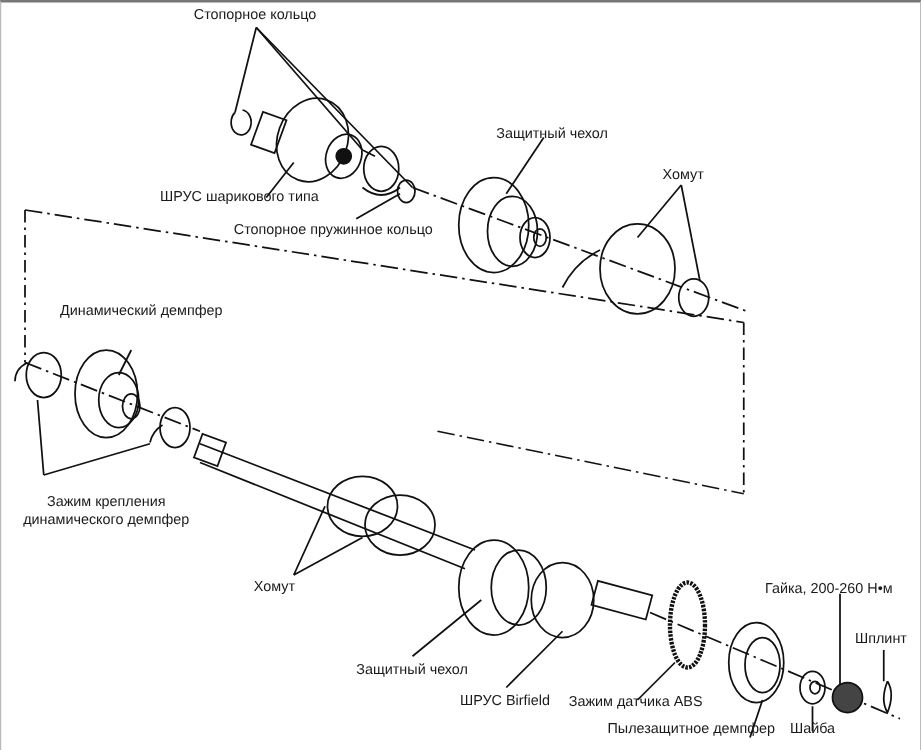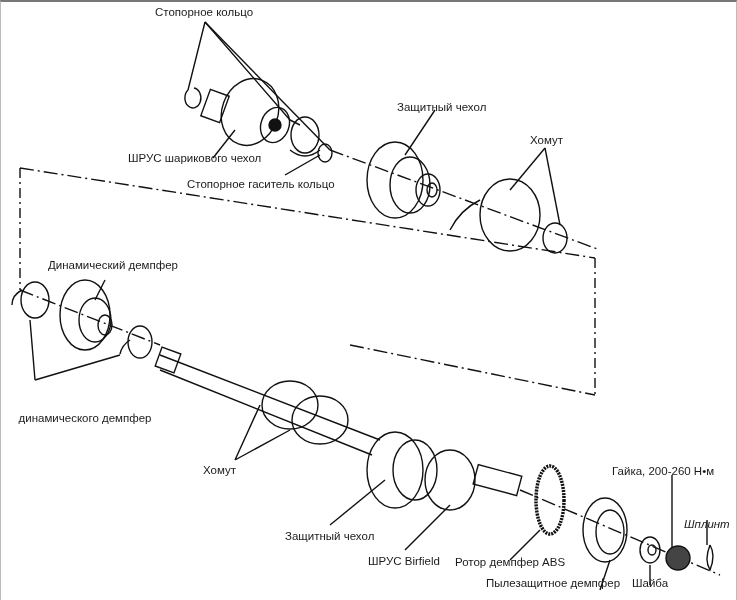--- a/index.html
+++ b/index.html
@@ -1,20 +1,20 @@
 <!DOCTYPE html>
 <html><head>
 <meta charset="utf-8">
 <style>
   html, body { margin:0; padding:0; background:#ffffff; }
   body { width:737px; height:600px; overflow:hidden; position:relative; font-family:"Liberation Sans", sans-serif; }
   .frame { position:absolute; left:0; top:0; width:735px; height:598px; border-top:2px solid #777; border-left:1px solid #bbb; border-right:1px solid #bbb; border-bottom:1px solid #ddd; }
   svg.dg { position:absolute; left:0; top:0; }
   .lbl { position:absolute; font-size:11.5px; color:#1a1a1a; white-space:nowrap; line-height:14px; }
-  .center { text-align:center;margin-top:16px; }
+  .center { text-align:center; }
 </style>
 </head>
 <body>
 
 <div class="frame"></div>
 
 <svg class="dg" width="737" height="600" viewBox="0 0 737 600">
   <g fill="none" stroke="#111" stroke-width="1.4">
 
     <path d="M205 22 L188 90 M205 22 L290 120 M290 120 L300 125"></path>
@@ -125,30 +125,31 @@
       </g>
     <path d="M672 475 L672 548"></path>
     <g>
         <path d="M710 545 q6 10 0 25 q-6 -10 0 -25"></path>
       </g>
     <path d="M707 520 L707 545"></path>
   </g>
 </svg>
 
 <div class="lbl" style="left:155px; top:5px;">Стопорное кольцо</div>
-<div class="lbl" style="left:128px; top:151px;">ШРУС шарикового чехол</div>
-<div class="lbl" style="left:187px; top:177px;">Стопорное гаситель кольцо</div>
+<div class="lbl" style="left:128px; top:151px;">ШРУС шарикового типа</div>
+<div class="lbl" style="left:187px; top:177px;">Стопорное пружинное кольцо</div>
 <div class="lbl" style="left:397px; top:100px;">Защитный чехол</div>
 <div class="lbl" style="left:530px; top:133px;">Хомут</div>
 <div class="lbl center" style="left:43px; top:242px; width:140px;">
   <div>Динамический демпфер</div>
 </div>
 <div class="lbl center" style="left:10px; top:395px; width:150px;">
+  <div>Зажим крепления</div>
   <div>динамического демпфер</div>
 </div>
 <div class="lbl" style="left:203px; top:463px;">Хомут</div>
 <div class="lbl" style="left:285px; top:529px;">Защитный чехол</div>
 <div class="lbl" style="left:368px; top:554px;">ШРУС Birfield</div>
-<div class="lbl" style="left:455px; top:555px;">Ротор демпфер ABS</div>
+<div class="lbl" style="left:455px; top:555px;">Зажим датчика ABS</div>
 <div class="lbl" style="left:486px; top:576px;">Пылезащитное демпфер</div>
 <div class="lbl" style="left:619px; top:576px;padding-left:13px;">Шайба</div>
 <div class="lbl" style="left:612px; top:464px;">Гайка, 200-260 Н•м</div>
-<div class="lbl" style="left:684px; top:517px;font-style:italic;">Шплинт</div>
+<div class="lbl" style="left:684px; top:504px;">Шплинт</div>
 
 </body></html>

